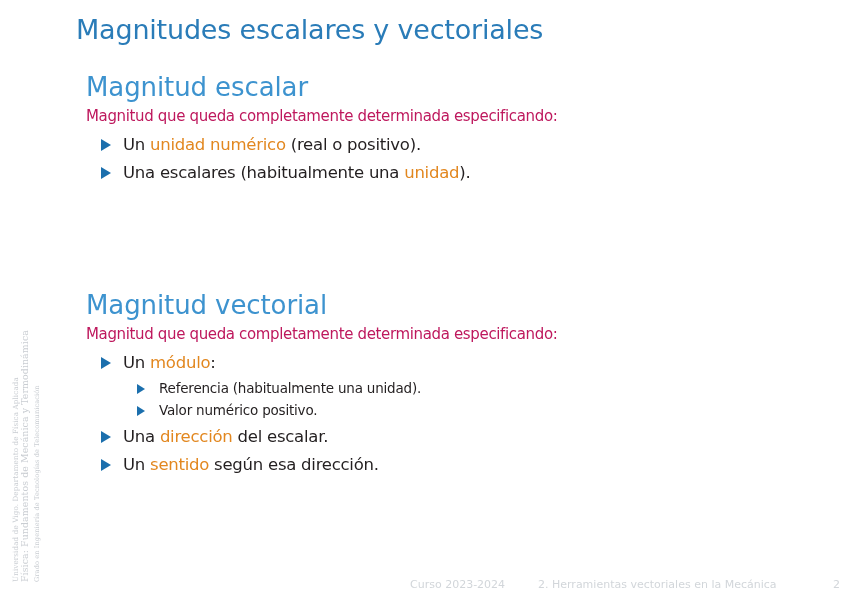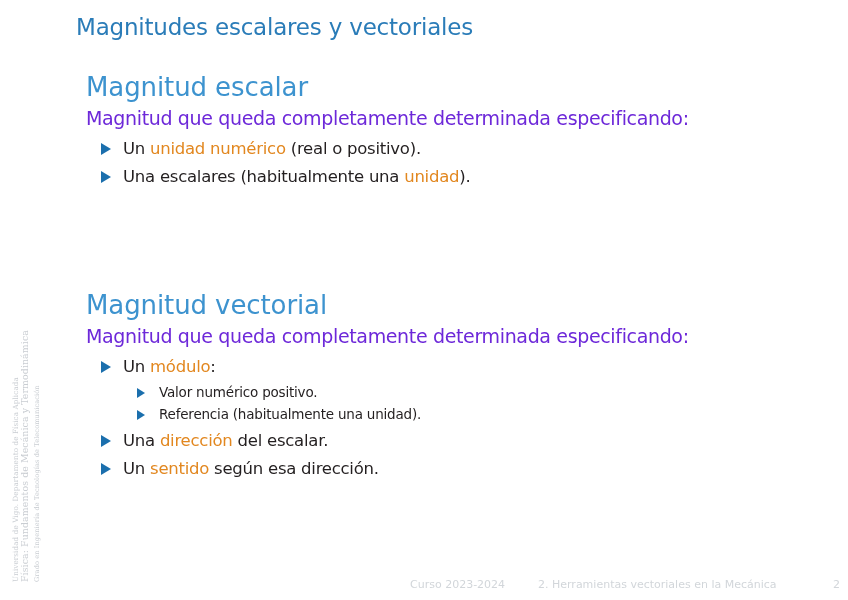--- a/index.html
+++ b/index.html
@@ -49,21 +49,21 @@
   }
   .vline.l1 { left: 20px; font-size: 7.2px; }
   .vline.l2 { left: 30px; font-size: 9.4px; }
   .vline.l3 { left: 41px; font-size: 6.6px; }
 
   
   .slide-title {
     position: absolute;
     left: 76px;
     top: 14px;
-    font-size: 23px;
+    font-size: 27px;
     color: #2a7cb8;
     font-family: "DejaVu Sans", sans-serif;
     letter-spacing: -0.2px;
     white-space: nowrap;
   }
 
   
   .block {
     position: absolute;
     left: 86px;
@@ -74,22 +74,22 @@
 
   .block-heading {
     font-size: 26px;
     color: #3d93cf;
     font-family: "DejaVu Sans", sans-serif;
     margin: 0 0 5px 0;
     letter-spacing: -0.1px;
   }
 
   .block-intro {
-    font-size: 19px;
-    color: #6d28d9;
+    font-size: 15px;
+    color: #be185d;
     font-family: "DejaVu Sans", sans-serif;
     margin: 0 0 6px 0;
     letter-spacing: -0.35px;
     white-space: nowrap;
   }
 
   ul.lvl1 {
     list-style: none;
     margin: 0;
     padding: 0;
@@ -185,24 +185,24 @@
   </div>
 
   <div class="block block-vectorial">
     <div class="block-heading">Magnitud vectorial</div>
     <div class="block-intro">Magnitud que queda completamente determinada especificando:</div>
     <ul class="lvl1">
       <li>
         <span class="tri"></span><span>Un </span><span class="kw">módulo</span><span>:</span>
         <ul class="lvl2">
           <li>
-            <span class="tri2"></span><span>Valor numérico positivo.</span>
+            <span class="tri2"></span><span>Referencia (habitualmente una unidad).</span>
           </li>
           <li>
-            <span class="tri2"></span><span>Referencia (habitualmente una unidad).</span>
+            <span class="tri2"></span><span>Valor numérico positivo.</span>
           </li>
         </ul>
       </li>
       <li>
         <span class="tri"></span><span>Una </span><span class="kw">dirección</span><span> del escalar.</span>
       </li>
       <li>
         <span class="tri"></span><span>Un </span><span class="kw">sentido</span><span> según esa dirección.</span>
       </li>
     </ul>

